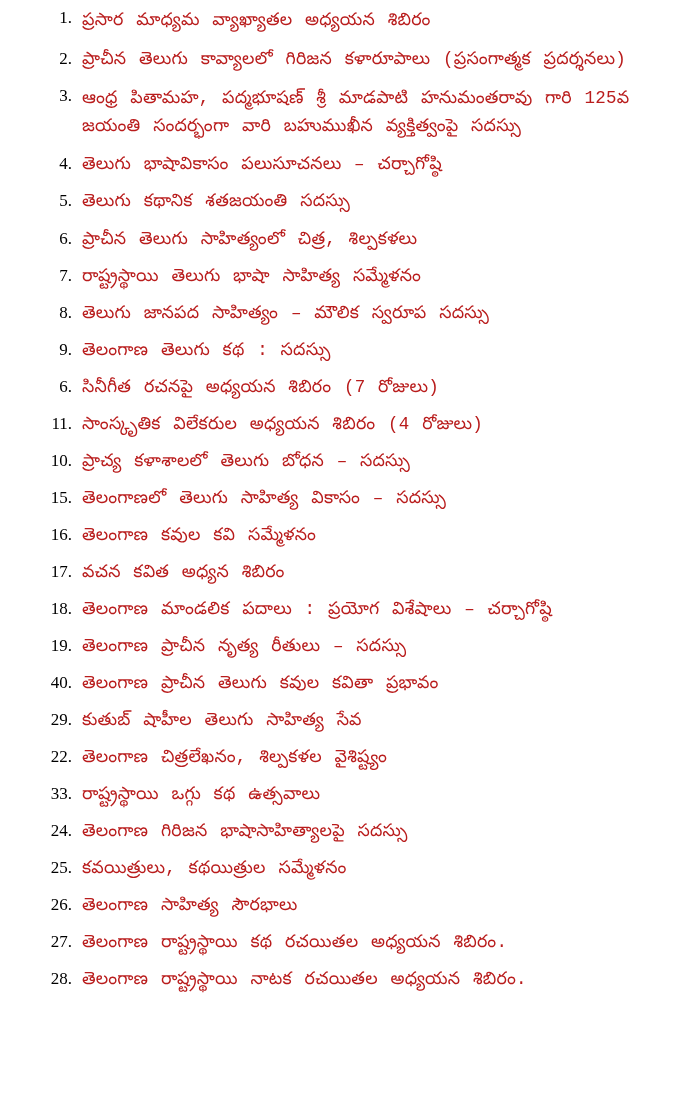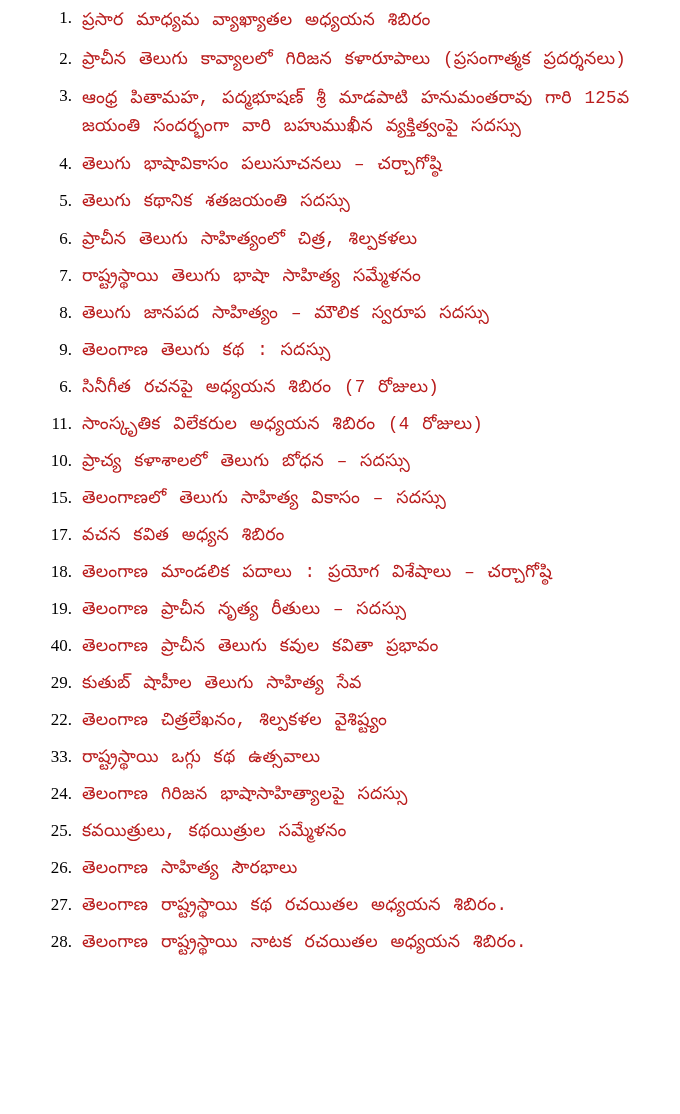--- a/index.html
+++ b/index.html
@@ -106,20 +106,24 @@
     </li>
     <li class="list-item">
       <span class="num">10.</span>
       <span class="txt">ప్రాచ్య కళాశాలలో తెలుగు బోధన – సదస్సు</span>
     </li>
     <li class="list-item">
       <span class="num">15.</span>
       <span class="txt">తెలంగాణలో తెలుగు సాహిత్య వికాసం – సదస్సు</span>
     </li>
     <li class="list-item">
+      <span class="num">16.</span>
+      <span class="txt">తెలంగాణ కవుల కవి సమ్మేళనం</span>
+    </li>
+    <li class="list-item">
       <span class="num">17.</span>
       <span class="txt">వచన కవిత అధ్యన శిబిరం</span>
     </li>
     <li class="list-item">
       <span class="num">18.</span>
       <span class="txt">తెలంగాణ మాండలిక పదాలు : ప్రయోగ విశేషాలు – చర్చాగోష్ఠి</span>
     </li>
     <li class="list-item">
       <span class="num">19.</span>
       <span class="txt">తెలంగాణ ప్రాచీన నృత్య రీతులు – సదస్సు</span>

